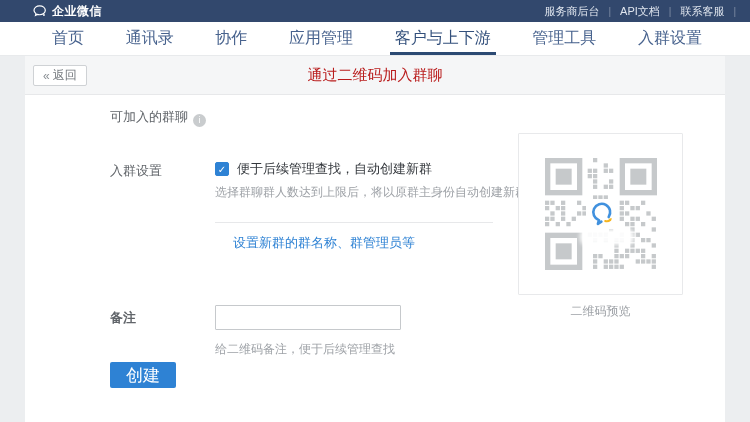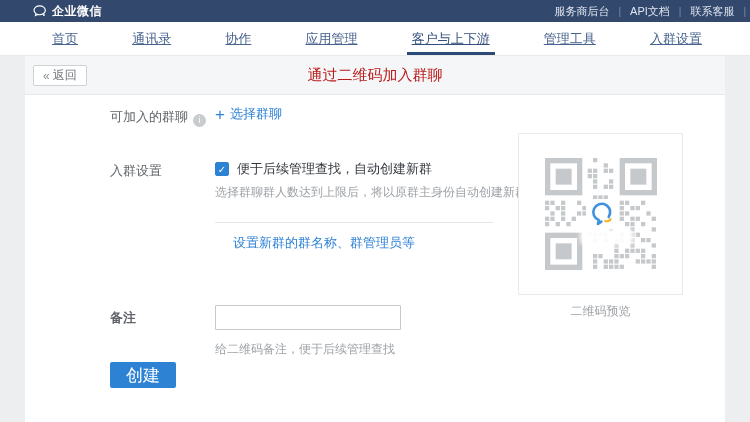--- a/index.html
+++ b/index.html
@@ -2,32 +2,32 @@
 <html><head>
 <meta charset="utf-8">
 <style>
   * { margin:0; padding:0; box-sizing:border-box; }
   html,body { font-family:"Liberation Sans","DejaVu Sans",sans-serif; }
   .stage { position:relative; width:750px; height:422px; background:#eceef0; overflow:hidden; }
 
   
   .topbar { position:absolute; left:0; top:0; width:750px; height:22px;
             background:#32486d; display:flex; align-items:center; justify-content:space-between;
-            padding:0 4px 0 33px; }
+            padding:0 14px 0 33px; }
   .logo { display:flex; align-items:center; gap:5px; color:#fff; font-size:12px; font-weight:bold; letter-spacing:.5px; }
   .logo svg { display:block; }
   .toplinks { display:flex; align-items:center; font-size:11px; color:#dfe5ee; }
   .toplinks .tl { cursor:pointer; padding:0 9px; }
   .toplinks .sep { color:rgba(255,255,255,.35); font-size:10px; }
 
   
   .nav { position:absolute; left:0; top:22px; width:750px; height:34px; background:#fff;
          display:flex; align-items:stretch; justify-content:space-between; padding:0 48px 0 52px;
          border-bottom:1px solid #e8eaec; }
-  .nav-item { position:relative; display:flex; align-items:center; font-size:13px; color:#48638e; cursor:pointer;text-decoration:underline; }
+  .nav-item { position:relative; display:flex; align-items:center; font-size:16px; color:#48638e; cursor:pointer; }
   .nav-item.active { color:#33507c; }
   .nav-item.active::after { content:""; position:absolute; left:-5px; right:-5px; bottom:0; height:3px; background:#2c4a73; }
 
   
   .card { position:absolute; left:25px; top:56px; width:700px; height:366px; background:#fff; }
   .card-head { position:relative; height:39px; background:#f5f6f7; border-bottom:1px solid #e7e8ea; }
   .back-btn { position:absolute; left:8px; top:9px; height:21px; padding:0 9px; background:#fff;
               border:1px solid #cfd2d5; border-radius:2px; font-size:12px; color:#73787d;
               display:inline-flex; align-items:center; gap:3px; cursor:pointer; }
   .back-btn .chev { font-size:12px; color:#8a8f94; }
@@ -106,23 +106,20 @@
     <div class="card-head">
       <span class="back-btn">
         <span class="chev">«</span>
         <span>返回</span>
       </span>
       <div class="page-title">通过二维码加入群聊</div>
     </div>
 
     <div class="form-label" style="top:52px;">
       <span>可加入的群聊</span><i class="info-ic">i</i>
-    </div>
-    <div class="blue-link" style="top:49px;">
-      <span class="plus">+</span><span>选择群聊</span>
     </div>
 
     <div class="form-label" style="top:106px;">入群设置</div>
     <div class="cb-row">
       <span class="cbox checked">✓</span>
       <span class="cb-label">便于后续管理查找，自动创建新群</span>
     </div>
     <div class="hint" style="top:128px;">选择群聊群人数达到上限后，将以原群主身份自动创建新群</div>
     <div class="divider"></div>
     <div class="blue-link" style="top:178px;margin-left:18px;">设置新群的群名称、群管理员等</div>

